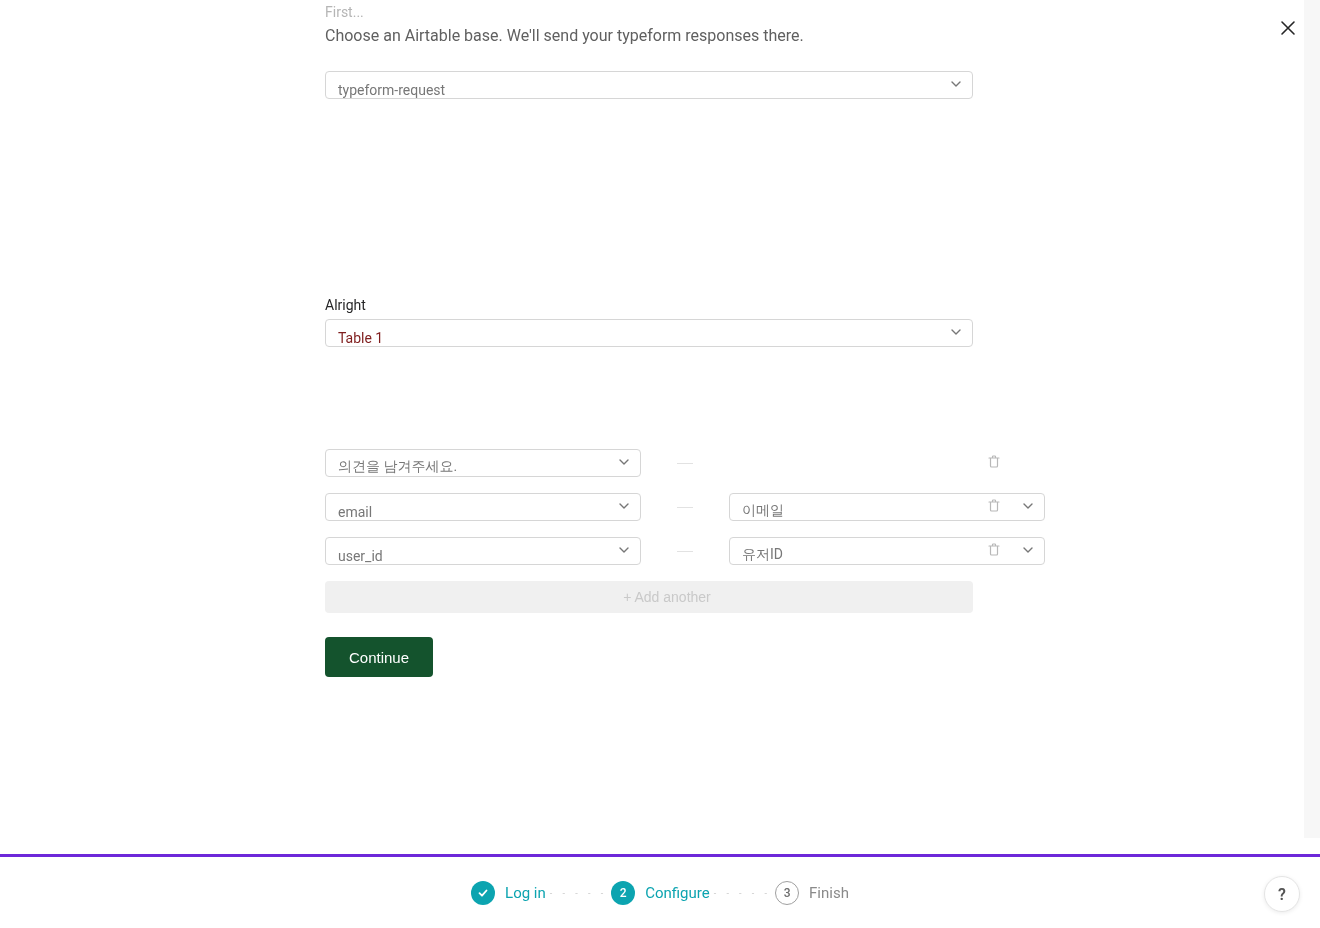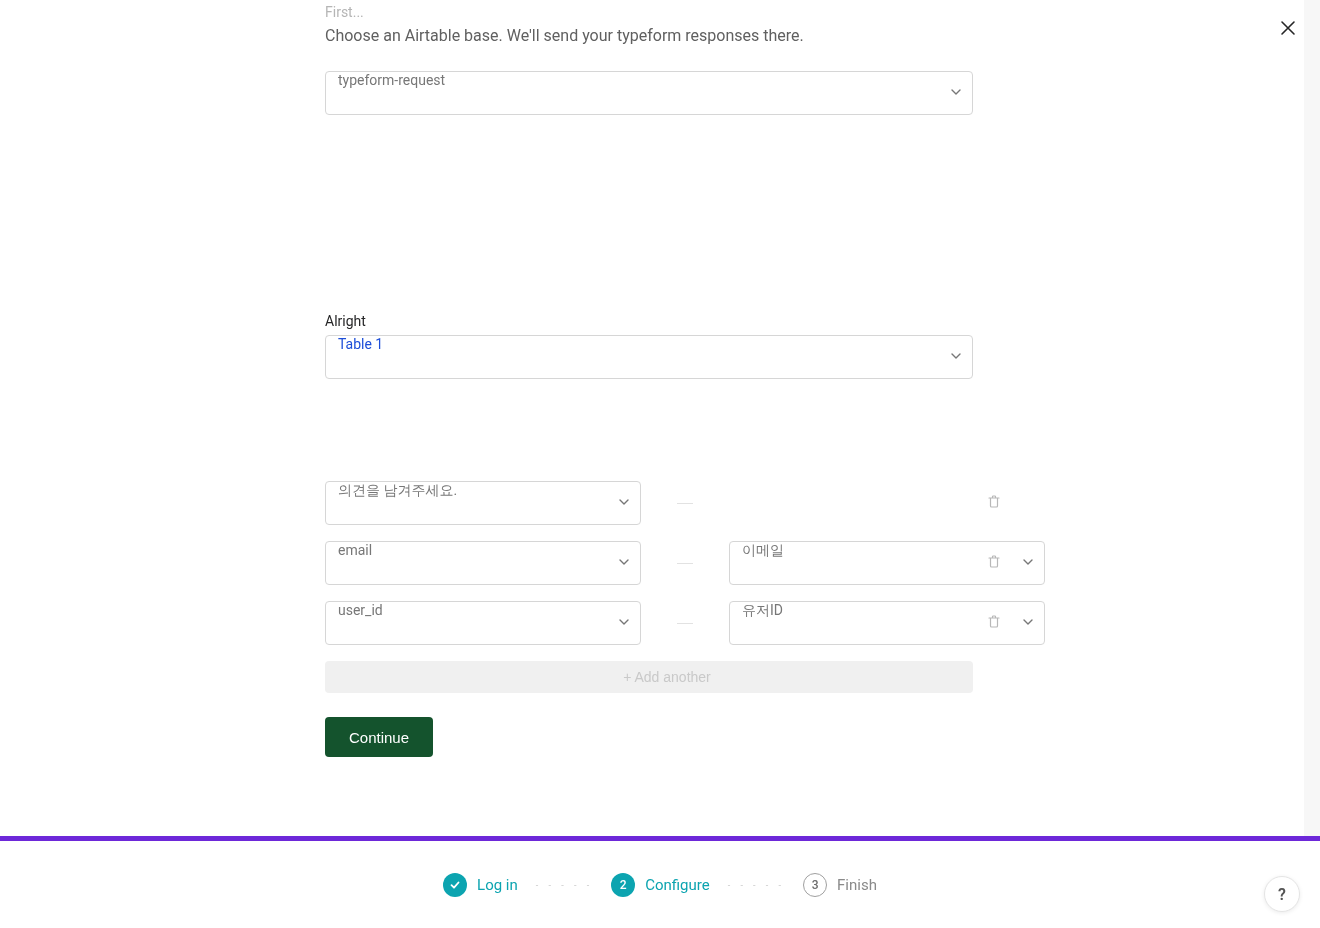--- a/index.html
+++ b/index.html
@@ -40,33 +40,33 @@
       color: #262627;
       margin-bottom: 26px;
     }
     .eyebrow-dark {
       font-size: 14px;
       color: #262627;
       margin-bottom: 6px;
     }
     .select {
       width: 100%;
-      height: 44px;
+      height: 28px;
       border: 1px solid #d6d6d6;
       border-radius: 4px;
       padding: 0 34px 0 12px;
       font-size: 14px;
       color: #777;
       background: #fff;
       position: relative;
       display: flex;
-      align-items: flex-start;
-      cursor: pointer;
-    }
-    .select.dark { color: #1d4ed8; }
+      align-items: flex-end;
+      cursor: pointer;
+    }
+    .select.dark { color: #7f1d1d; }
     .select .chev {
       position: absolute;
       right: 10px;
       top: 50%;
       transform: translateY(-50%);
       color: #777;
     }
     .section-gap-1 { height: 198px; }
     .section-gap-2 { height: 102px; }
     .paragraph {
@@ -125,26 +125,26 @@
       height: 40px;
       padding: 0 24px;
       font-size: 15px;
       cursor: pointer;
     }
     .stepper-bar {
       position: absolute;
       bottom: 0;
       left: 0;
       right: 0;
-      height: 92px;
-      border-top: 5px solid #6d28d9;
+      height: 74px;
+      border-top: 3px solid #6d28d9;
       display: flex;
       align-items: center;
       justify-content: center;
-      gap: 18px;
+      gap: 4px;
       background: #fff;
     }
     .step {
       display: flex;
       align-items: center;
       gap: 10px;
     }
     .step-circle {
       width: 24px;
       height: 24px;

